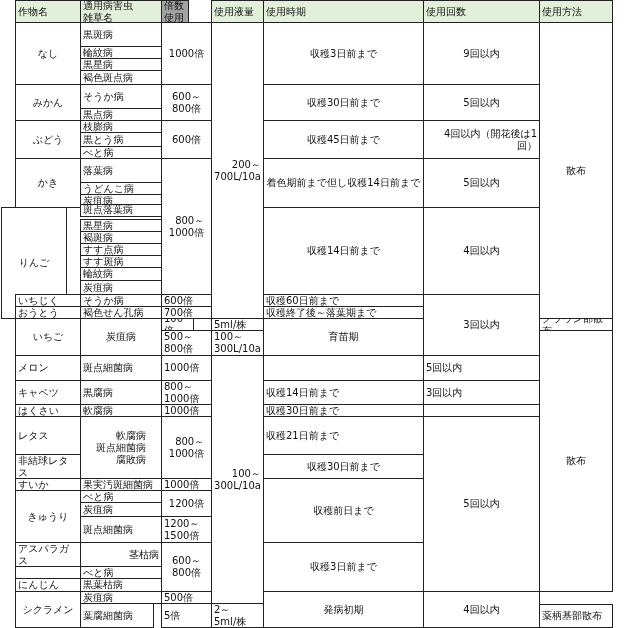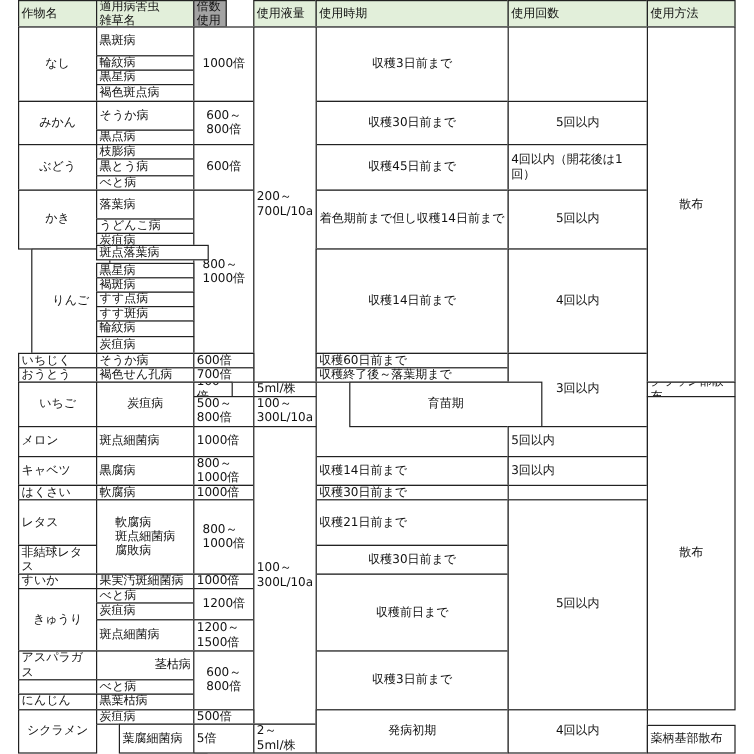--- a/index.html
+++ b/index.html
@@ -3,21 +3,21 @@
 <meta charset="utf-8">
 <style>
   html, body { margin:0; padding:0; background:#ffffff; }
   body { width:628px; height:628px; position:relative; overflow:hidden;
          font-family:"DejaVu Sans","Liberation Sans",sans-serif; font-size:10px; color:#111; }
   #table { position:absolute; left:0; top:0; width:628px; height:628px; }
   .cell { position:absolute; box-sizing:border-box; border:1px solid #222;
           display:flex; align-items:center; overflow:hidden; line-height:12px;
           white-space:pre-line; padding:0 2px; background:#fff; }
   .cell.hdr { background:#e2efda; align-items:center; }
-  .cell.c { justify-content:center; text-align:left; }
+  .cell.c { justify-content:center; text-align:right; }
   .cell.l { justify-content:flex-start; text-align:left; }
 </style>
 </head>
 <body>
 
 <div id="table">
     <div class="cell hdr l" style="background: rgb(226, 239, 218); left: 15px; top: 0px; width: 66px; height: 23px; border-color: rgb(34, 34, 34);">作物名</div>
     <div class="cell hdr l" style="background: rgb(226, 239, 218); left: 80px; top: 0px; width: 82px; height: 23px; border-color: rgb(34, 34, 34);">適用病害虫
 雑草名</div>
     <div class="cell hdr l" style="background: #a3a3a3; left: 161px; top: 0px; width: 28px; height: 23px; border-color: rgb(34, 34, 34);">希釈倍数
@@ -26,20 +26,21 @@
     <div class="cell hdr l" style="background: rgb(226, 239, 218); left: 263px; top: 0px; width: 161px; height: 23px; border-color: rgb(34, 34, 34);">使用時期</div>
     <div class="cell hdr l" style="background: rgb(226, 239, 218); left: 423px; top: 0px; width: 117px; height: 23px; border-color: rgb(34, 34, 34);">使用回数</div>
     <div class="cell hdr l" style="background: rgb(226, 239, 218); left: 539px; top: 0px; width: 74px; height: 23px; border-color: rgb(34, 34, 34);">使用方法</div>
     <div class="cell c" style="left: 15px; top: 22px; width: 66px; height: 63px; border-color: rgb(34, 34, 34);">なし</div>
     <div class="cell l" style="left: 80px; top: 22px; width: 82px; height: 25px; border-color: rgb(34, 34, 34);">黒斑病</div>
     <div class="cell l" style="left: 80px; top: 46px; width: 82px; height: 13px; border-color: rgb(34, 34, 34);">輪紋病</div>
     <div class="cell l" style="left: 80px; top: 58px; width: 82px; height: 13px; border-color: rgb(34, 34, 34);">黒星病</div>
     <div class="cell l" style="left: 80px; top: 70px; width: 82px; height: 15px; border-color: rgb(34, 34, 34);">褐色斑点病</div>
     <div class="cell c" style="left: 161px; top: 22px; width: 51px; height: 63px; border-color: rgb(34, 34, 34);">1000倍</div>
     <div class="cell c" style="left: 263px; top: 22px; width: 161px; height: 63px; border-color: rgb(34, 34, 34);">収穫3日前まで</div>
+    <div class="cell c" style="left: 423px; top: 22px; width: 117px; height: 63px; border-color: rgb(34, 34, 34);">9回以内</div>
     <div class="cell c" style="left: 15px; top: 84px; width: 66px; height: 37px; border-color: rgb(34, 34, 34);">みかん</div>
     <div class="cell l" style="left: 80px; top: 84px; width: 82px; height: 25px; border-color: rgb(34, 34, 34);">そうか病</div>
     <div class="cell l" style="left: 80px; top: 108px; width: 82px; height: 13px; border-color: rgb(34, 34, 34);">黒点病</div>
     <div class="cell c" style="left: 161px; top: 84px; width: 51px; height: 37px; border-color: rgb(34, 34, 34);">600～
 800倍</div>
     <div class="cell c" style="left: 263px; top: 84px; width: 161px; height: 37px; border-color: rgb(34, 34, 34);">収穫30日前まで</div>
     <div class="cell c" style="left: 423px; top: 84px; width: 117px; height: 37px; border-color: rgb(34, 34, 34);">5回以内</div>
     <div class="cell c" style="left: 15px; top: 120px; width: 66px; height: 39px; border-color: rgb(34, 34, 34);">ぶどう</div>
     <div class="cell l" style="left: 80px; top: 120px; width: 82px; height: 13px; border-color: rgb(34, 34, 34);">枝膨病</div>
     <div class="cell l" style="left: 80px; top: 132px; width: 82px; height: 15px; border-color: rgb(34, 34, 34);">黒とう病</div>
@@ -50,22 +51,22 @@
     <div class="cell c" style="left: 15px; top: 158px; width: 66px; height: 50px; border-color: rgb(34, 34, 34);">かき</div>
     <div class="cell l" style="left: 80px; top: 158px; width: 82px; height: 25px; border-color: rgb(34, 34, 34);">落葉病</div>
     <div class="cell l" style="left: 80px; top: 182px; width: 82px; height: 13px; border-color: rgb(34, 34, 34);">うどんこ病</div>
     <div class="cell l" style="left: 80px; top: 194px; width: 82px; height: 14px; border-color: rgb(34, 34, 34);">炭疽病</div>
     <div class="cell c" style="left: 263px; top: 158px; width: 161px; height: 50px; border-color: rgb(34, 34, 34);">着色期前まで但し収穫14日前まで</div>
     <div class="cell c" style="left: 423px; top: 158px; width: 117px; height: 50px; border-color: rgb(34, 34, 34);">5回以内</div>
     <div class="cell c" style="left: 161px; top: 158px; width: 51px; height: 137px; border-color: rgb(34, 34, 34);">800～
 1000倍</div>
     <div class="cell c" style="left: 211px; top: 22px; width: 53px; height: 297px; border-color: rgb(34, 34, 34);">200～
 700L/10a</div>
-    <div class="cell c" style="left: 26px; top: 207px; width: 66px; height: 88px; border-color: rgb(34, 34, 34);">りんご</div>
-    <div class="cell l" style="left: 80px; top: 204px; width: 94px; height: 13px; border-color: rgb(34, 34, 34);">斑点落葉病</div>
+    <div class="cell c" style="left: 1px; top: 207px; width: 66px; height: 112px; border-color: rgb(34, 34, 34);">りんご</div>
+    <div class="cell l" style="left: 80px; top: 204px; width: 82px; height: 13px; border-color: rgb(34, 34, 34); font-family: Liberation Mono, monospace;">斑点落葉病</div>
     <div class="cell l" style="left: 80px; top: 219px; width: 82px; height: 13px; border-color: rgb(34, 34, 34);">黒星病</div>
     <div class="cell l" style="left: 80px; top: 231px; width: 82px; height: 13px; border-color: rgb(34, 34, 34);">褐斑病</div>
     <div class="cell l" style="left: 80px; top: 243px; width: 82px; height: 13px; border-color: rgb(34, 34, 34);">すす点病</div>
     <div class="cell l" style="left: 80px; top: 255px; width: 82px; height: 13px; border-color: rgb(34, 34, 34);">すす斑病</div>
     <div class="cell l" style="left: 80px; top: 267px; width: 82px; height: 14px; border-color: rgb(34, 34, 34);">輪紋病</div>
     <div class="cell l" style="left: 80px; top: 280px; width: 82px; height: 15px; border-color: rgb(34, 34, 34);">炭疽病</div>
     <div class="cell c" style="left: 263px; top: 207px; width: 161px; height: 88px; border-color: rgb(34, 34, 34);">収穫14日前まで</div>
     <div class="cell c" style="left: 423px; top: 207px; width: 117px; height: 88px; border-color: rgb(34, 34, 34);">4回以内</div>
     <div class="cell l" style="left: 15px; top: 294px; width: 66px; height: 13px; border-color: rgb(34, 34, 34);">いちじく</div>
     <div class="cell l" style="left: 80px; top: 294px; width: 82px; height: 13px; border-color: rgb(34, 34, 34);">そうか病</div>
@@ -77,21 +78,21 @@
     <div class="cell l" style="left: 263px; top: 306px; width: 161px; height: 13px; border-color: rgb(34, 34, 34);">収穫終了後～落葉期まで</div>
     <div class="cell c" style="left: 423px; top: 294px; width: 117px; height: 62px; border-color: rgb(34, 34, 34);">3回以内</div>
     <div class="cell c" style="left: 15px; top: 318px; width: 66px; height: 38px; border-color: rgb(34, 34, 34);">いちご</div>
     <div class="cell c" style="left: 80px; top: 318px; width: 82px; height: 38px; border-color: rgb(34, 34, 34);">炭疽病</div>
     <div class="cell l" style="left: 161px; top: 318px; width: 33px; height: 13px; border-color: rgb(34, 34, 34);">100倍</div>
     <div class="cell l" style="left: 211px; top: 318px; width: 53px; height: 13px; border-color: rgb(34, 34, 34);">5ml/株</div>
     <div class="cell l" style="left: 161px; top: 330px; width: 51px; height: 26px; border-color: rgb(34, 34, 34);">500～
 800倍</div>
     <div class="cell l" style="left: 211px; top: 330px; width: 53px; height: 26px; border-color: rgb(34, 34, 34);">100～
 300L/10a</div>
-    <div class="cell c" style="left: 263px; top: 318px; width: 161px; height: 38px; border-color: rgb(34, 34, 34); margin-left: 28px;">育苗期</div>
+    <div class="cell c" style="left: 263px; top: 318px; width: 161px; height: 38px; border-color: rgb(34, 34, 34);">育苗期</div>
     <div class="cell c" style="left: 539px; top: 22px; width: 74px; height: 297px; border-color: rgb(34, 34, 34);">散布</div>
     <div class="cell l" style="left: 539px; top: 318px; width: 74px; height: 13px; border-color: rgb(34, 34, 34);">クラウン部散布</div>
     <div class="cell l" style="left: 15px; top: 355px; width: 66px; height: 26px; border-color: rgb(34, 34, 34);">メロン</div>
     <div class="cell l" style="left: 80px; top: 355px; width: 82px; height: 26px; border-color: rgb(34, 34, 34);">斑点細菌病</div>
     <div class="cell l" style="left: 161px; top: 355px; width: 51px; height: 26px; border-color: rgb(34, 34, 34);">1000倍</div>
     <div class="cell l" style="left: 423px; top: 355px; width: 117px; height: 26px; border-color: rgb(34, 34, 34);">5回以内</div>
     <div class="cell l" style="left: 15px; top: 380px; width: 66px; height: 25px; border-color: rgb(34, 34, 34);">キャベツ</div>
     <div class="cell l" style="left: 80px; top: 380px; width: 82px; height: 25px; border-color: rgb(34, 34, 34);">黒腐病</div>
     <div class="cell l" style="left: 161px; top: 380px; width: 51px; height: 25px; border-color: rgb(34, 34, 34);">800～
 1000倍</div>
@@ -129,21 +130,21 @@
     <div class="cell l" style="left: 80px; top: 578px; width: 82px; height: 14px; border-color: rgb(34, 34, 34);">黒葉枯病</div>
     <div class="cell c" style="left: 161px; top: 542px; width: 51px; height: 50px; border-color: rgb(34, 34, 34);">600～
 800倍</div>
     <div class="cell c" style="left: 263px; top: 542px; width: 161px; height: 50px; border-color: rgb(34, 34, 34);">収穫3日前まで</div>
     <div class="cell c" style="left: 211px; top: 355px; width: 53px; height: 249px; border-color: rgb(34, 34, 34);">100～
 300L/10a</div>
     <div class="cell c" style="left: 423px; top: 416px; width: 117px; height: 176px; border-color: rgb(34, 34, 34);">5回以内</div>
     <div class="cell c" style="left: 539px; top: 330px; width: 74px; height: 262px; border-color: rgb(34, 34, 34);">散布</div>
     <div class="cell c" style="left: 15px; top: 591px; width: 66px; height: 37px; border-color: rgb(34, 34, 34);">シクラメン</div>
     <div class="cell l" style="left: 80px; top: 591px; width: 82px; height: 13px; border-color: rgb(34, 34, 34);">炭疽病</div>
-    <div class="cell l" style="left: 80px; top: 603px; width: 74px; height: 25px; border-color: rgb(34, 34, 34); margin-left: 19px;">葉腐細菌病</div>
+    <div class="cell l" style="left: 80px; top: 603px; width: 74px; height: 25px; border-color: rgb(34, 34, 34);">葉腐細菌病</div>
     <div class="cell l" style="left: 161px; top: 591px; width: 51px; height: 13px; border-color: rgb(34, 34, 34);">500倍</div>
     <div class="cell l" style="left: 161px; top: 603px; width: 51px; height: 25px; border-color: rgb(34, 34, 34);">5倍</div>
     <div class="cell l" style="left: 211px; top: 603px; width: 53px; height: 25px; border-color: rgb(34, 34, 34);">2～
 5ml/株</div>
     <div class="cell c" style="left: 263px; top: 591px; width: 161px; height: 37px; border-color: rgb(34, 34, 34);">発病初期</div>
     <div class="cell c" style="left: 423px; top: 591px; width: 117px; height: 37px; border-color: rgb(34, 34, 34);">4回以内</div>
     <div class="cell l" style="left: 539px; top: 604px; width: 74px; height: 24px; border-color: rgb(34, 34, 34);">薬柄基部散布</div>
   </div>
 
 </body></html>

